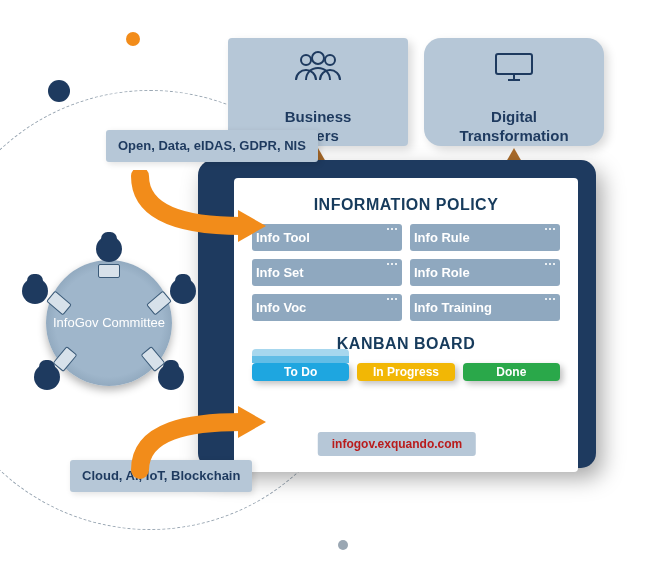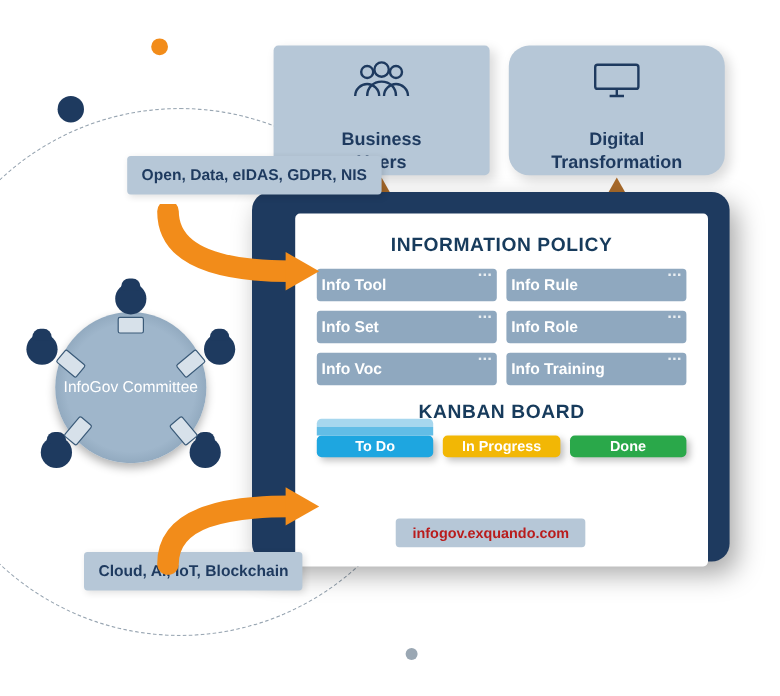--- a/index.html
+++ b/index.html
@@ -15,21 +15,21 @@
 
   
   .top-card { position: absolute; top: 38px; width: 180px; height: 108px; background: #b6c7d7; border-radius: 4px; box-shadow: 4px 4px 10px rgba(0,0,0,.15); text-align: center; color: #1e3a5f; font-weight: 700; font-size: 15px; padding-top: 12px; }
   .top-card .label { margin-top: 24px; line-height: 1.25; }
   .card-biz { left: 228px; }
   .card-dig { left: 424px; border-radius: 17px; }
   .icon-row { display:flex; justify-content:center; }
   svg { display:block; }
 
   
-  .board { position: absolute; top: 160px; left: 210px; width: 398px; height: 308px; background: #1e3a5f; border-radius: 15px; box-shadow: 6px 10px 22px rgba(0,0,0,.35); }
+  .board { position: absolute; top: 160px; left: 198px; width: 398px; height: 308px; background: #1e3a5f; border-radius: 15px; box-shadow: 6px 10px 22px rgba(0,0,0,.35); }
   .board-inner { position: absolute; top: 18px; left: 36px; right: 18px; height: 294px; background: #fff; border-radius: 4px; padding: 14px 18px 10px; }
   .section-title { text-align:center; color:#173b5c; font-weight:800; letter-spacing:.5px; font-size:16px; margin: 4px 0 10px; }
   .grid { display:grid; grid-template-columns: 1fr 1fr; gap:8px; }
   .cell { background:#8fa8bf; color:#fff; font-size:13px; font-weight:600; padding:6px 4px; border-radius:3px; position:relative; }
   .cell::after { content:''; position:absolute; top:4px; right:5px; width:10px; height:6px; border-top:2px dotted rgba(255,255,255,.8); }
   .kanban-title { margin-top: 14px; }
   .kanban-row { display:flex; gap:8px; margin-top:4px; }
   .kcard { flex:1; color:#fff; font-size:12px; font-weight:700; text-align:center; padding:2px 4px; border-radius:4px; position:relative; box-shadow: 3px 3px 6px rgba(0,0,0,.25); }
   .kcard.todo { background:#1ea6e0; }
   .kcard.todo::before { content:''; position:absolute; left:0; right:0; top:-14px; height:14px; background:linear-gradient(#a7d7ee 0 7px,#62bde6 7px 14px); border-radius:4px 4px 0 0; }

